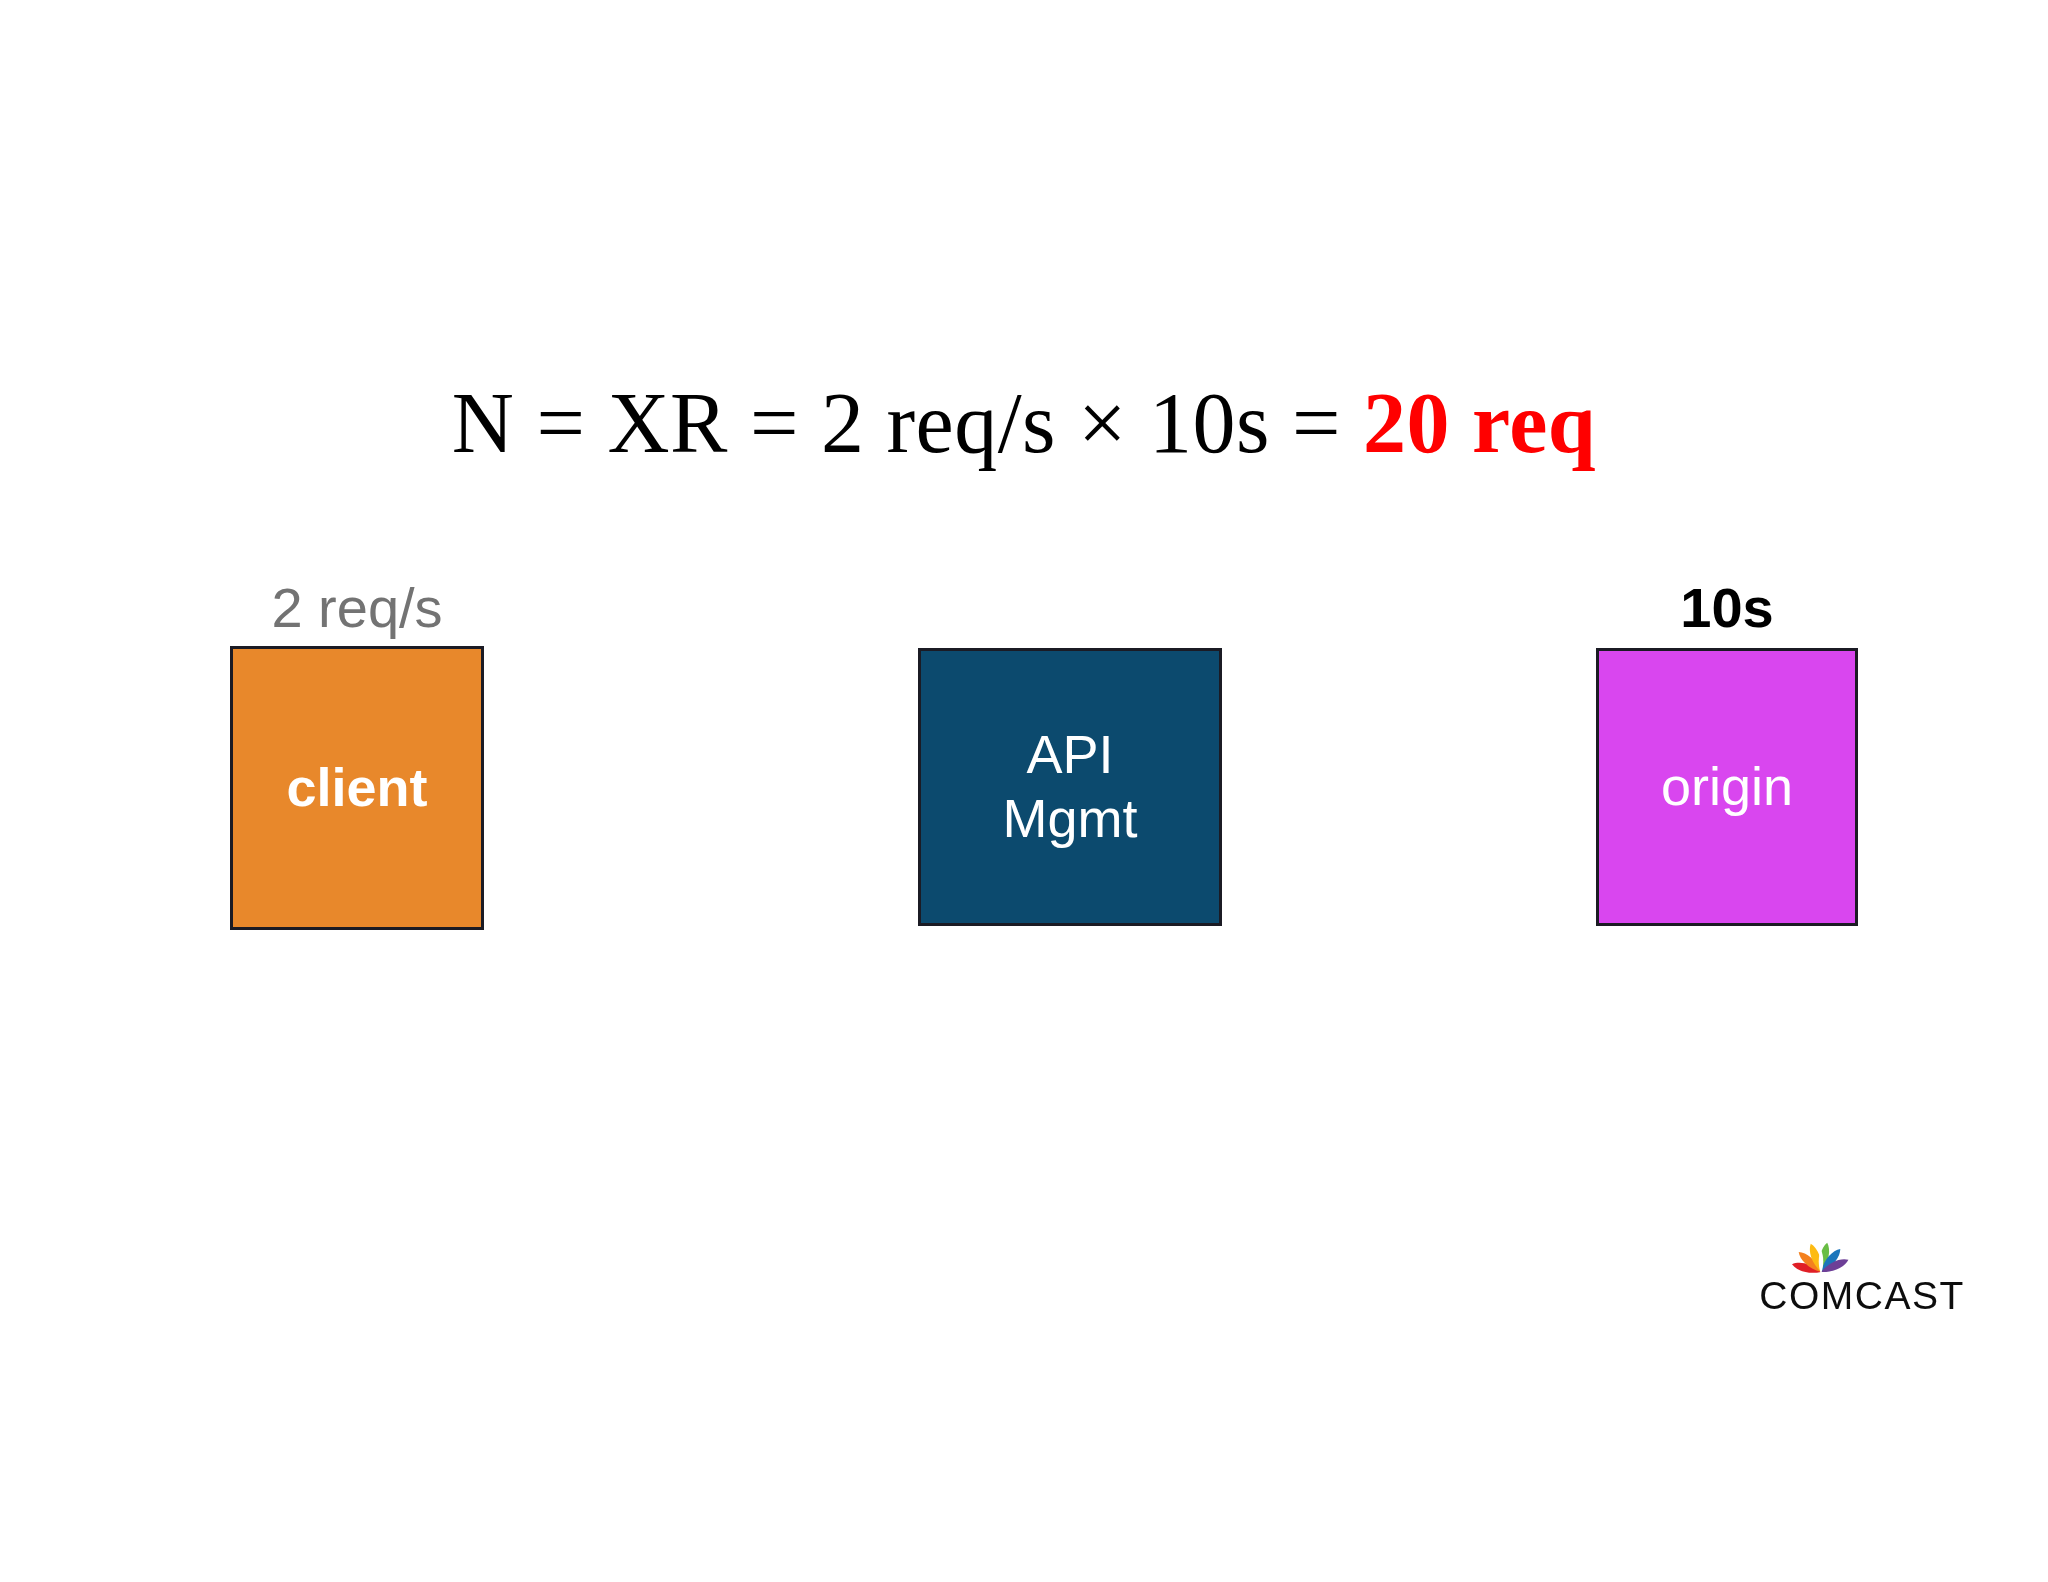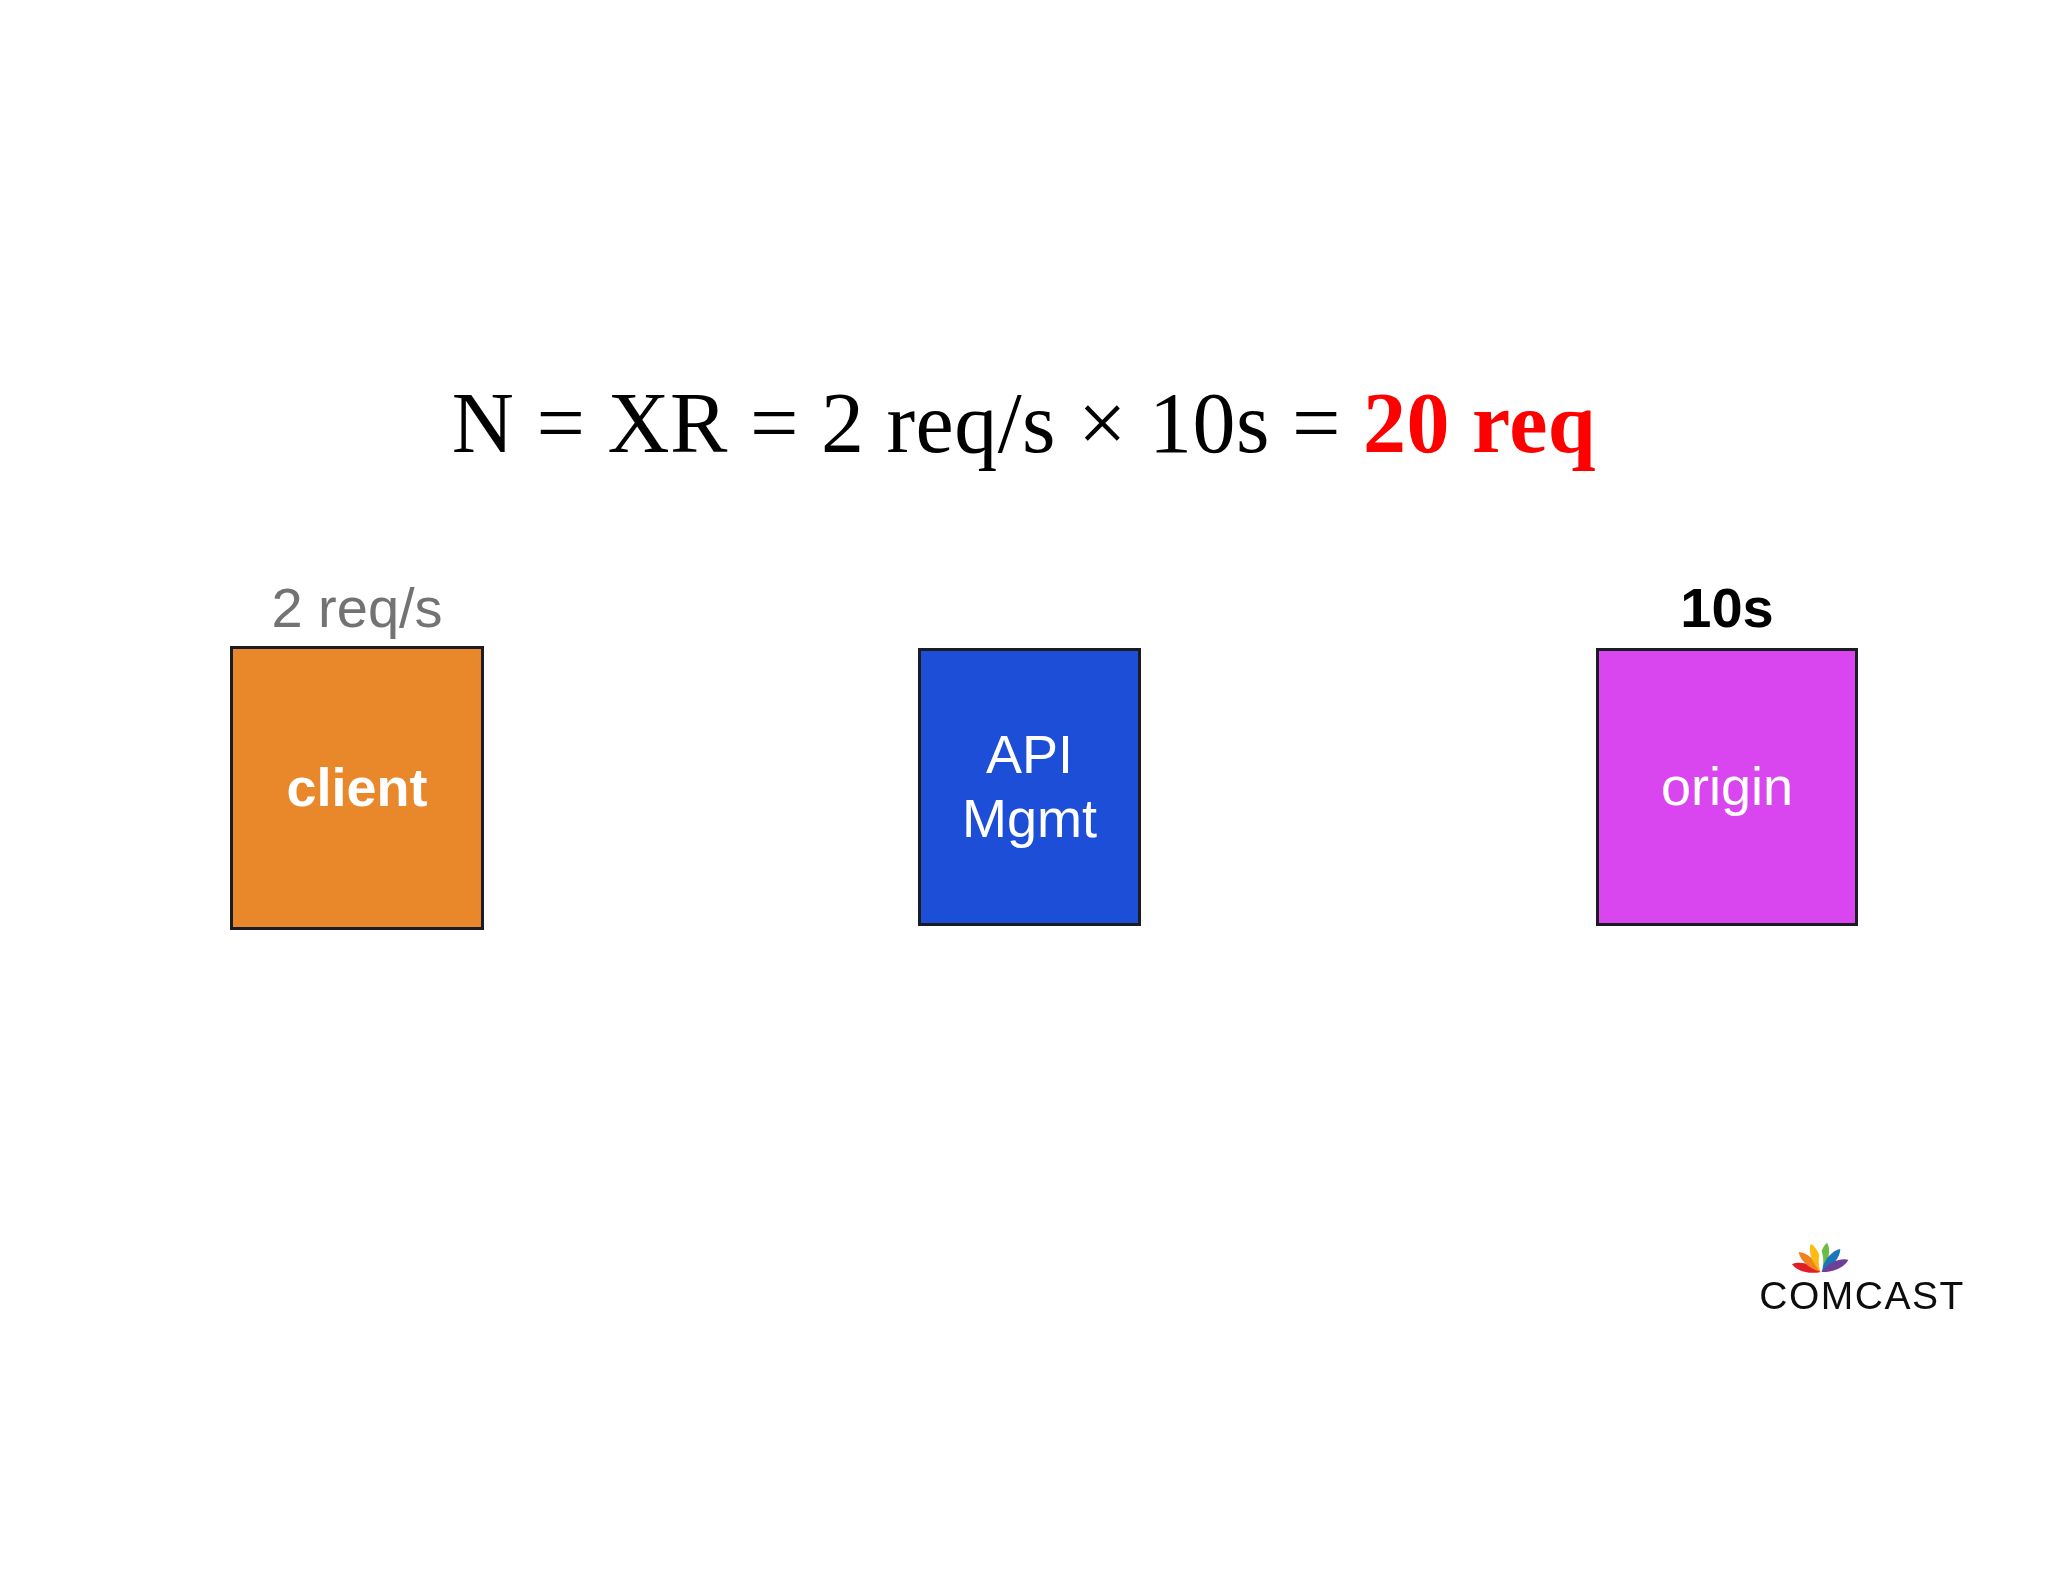--- a/index.html
+++ b/index.html
@@ -59,23 +59,23 @@
     left: 230px;
     top: 646px;
     width: 254px;
     height: 284px;
     background: #E8882B;
     font-weight: bold;
   }
   #box-api {
     left: 918px;
     top: 648px;
-    width: 223px;
+    width: 304px;
     height: 278px;
-    background: #1d4ed8;
+    background: #0c4a6e;
   }
   #box-origin {
     left: 1596px;
     top: 648px;
     width: 262px;
     height: 278px;
     background: #d946ef;
   }
 
   

